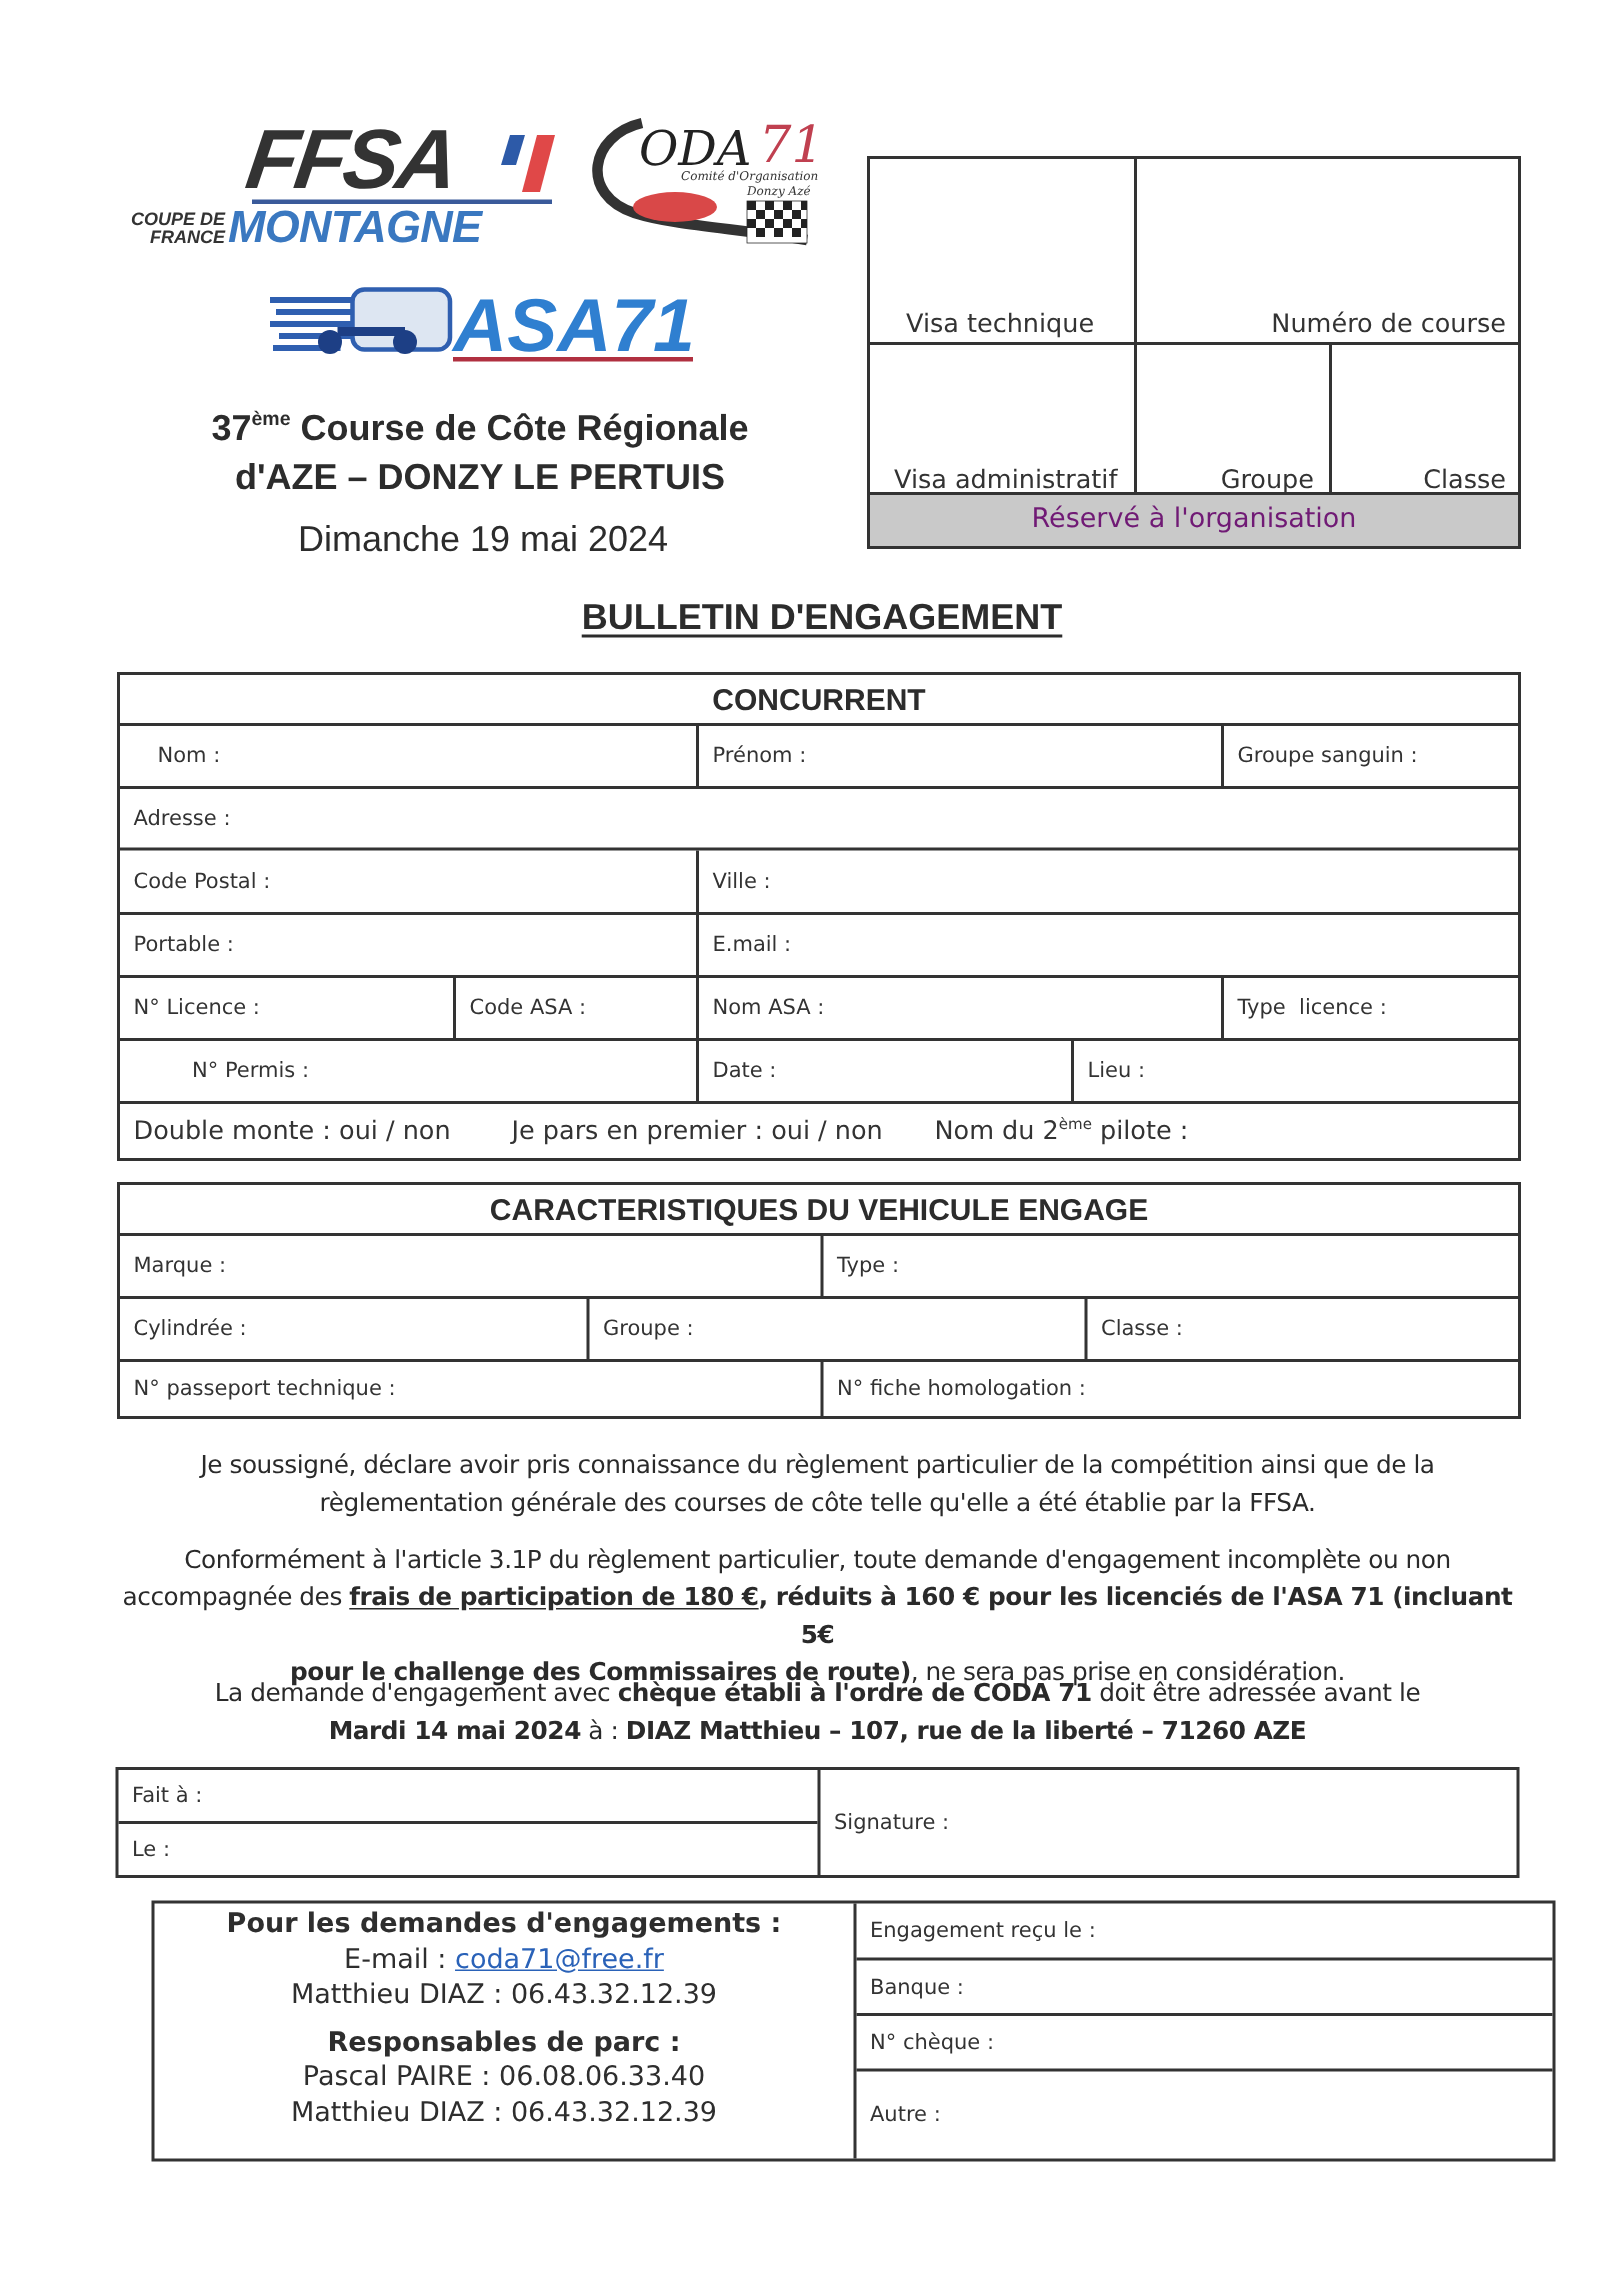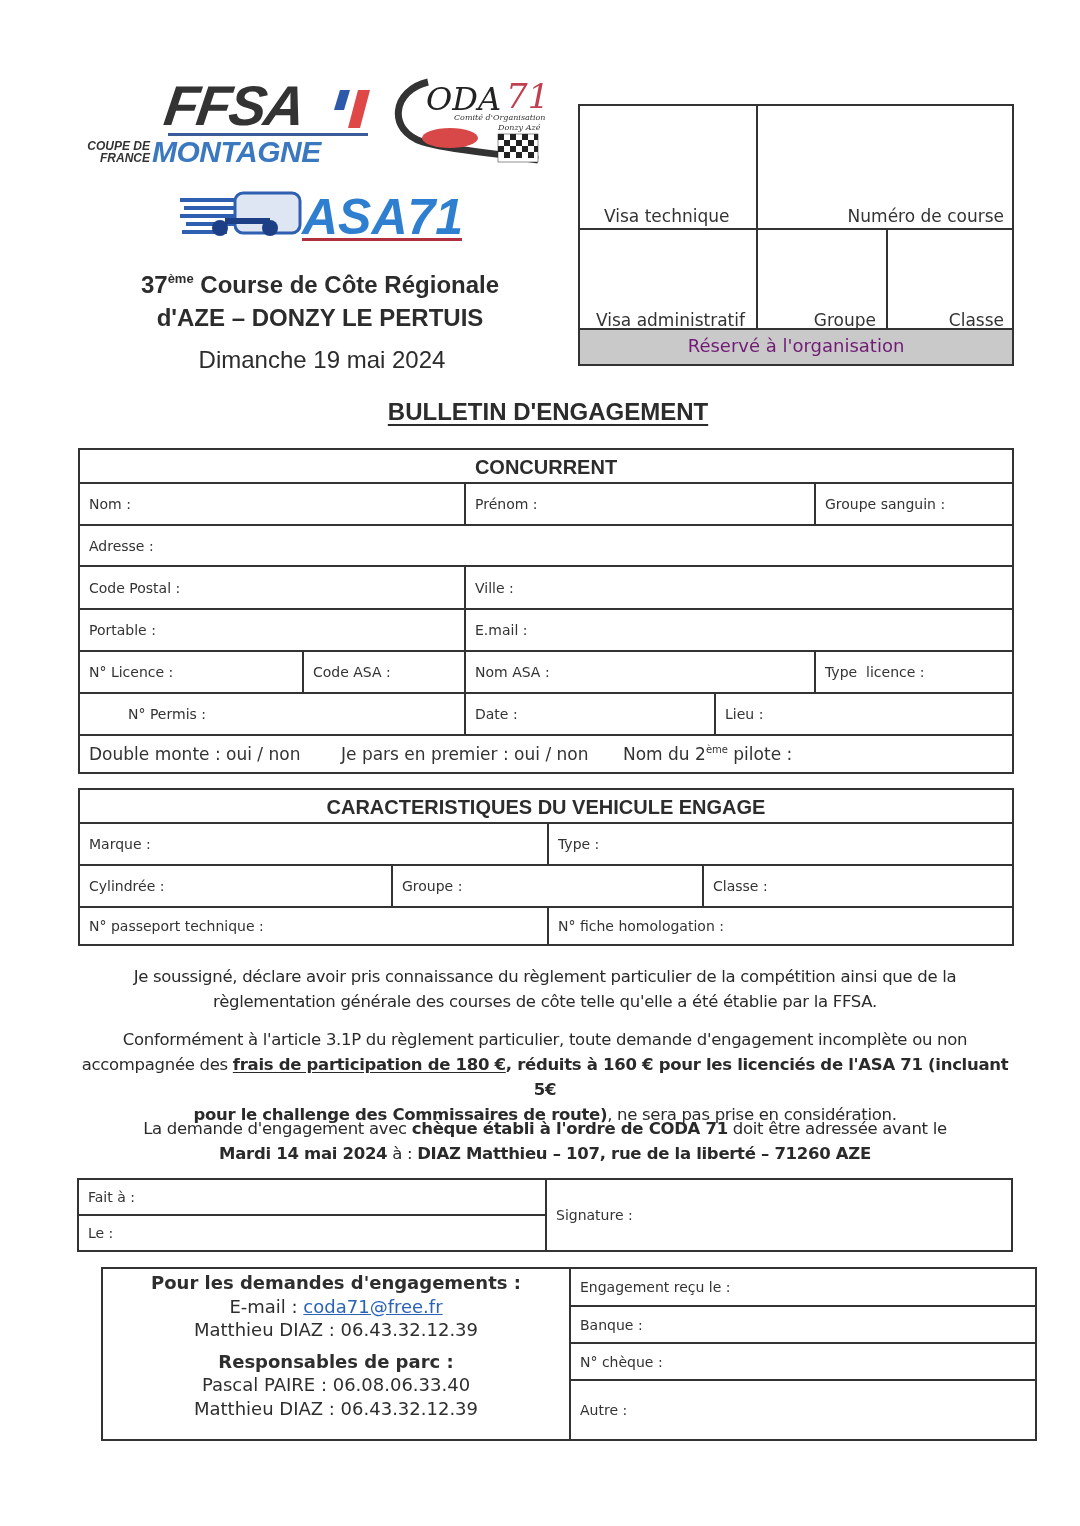--- a/index.html
+++ b/index.html
@@ -155,21 +155,21 @@
   <div class="org-cell" style="left:308px; top:124px; right:0; height:102px;">
     <span style="right:8px;">Classe</span>
   </div>
   <div class="org-grey">Réservé à l'organisation</div>
 </div>
 
 <div class="form-table" style="left:78px; top:448px; width:936px; height:326px;">
   <div class="table-head" style="height:32px; line-height:34px;">CONCURRENT</div>
 
   <div class="row" style="top:32px; height:42px;">
-    <div class="cell" style="left:0; width:408px;">
+    <div class="cell" style="left:16px; width:408px;">
         <span>Nom :</span>
       </div>
     <div class="cell divider" style="left:384px; width:350px;">
         <span>Prénom :</span>
       </div>
     <div class="cell divider" style="left:734px; right:0;">
         <span>Groupe sanguin :</span>
       </div>
   </div>
   <div class="row" style="top:74px; height:41px;">
@@ -241,21 +241,21 @@
         <span>Type :</span>
       </div>
   </div>
   <div class="row" style="top:74px; height:42px;">
     <div class="cell" style="left:0; width:311px;">
         <span>Cylindrée :</span>
       </div>
     <div class="cell divider" style="left:311px; width:311px;">
         <span>Groupe :</span>
       </div>
-    <div class="cell divider" style="left:622px; right:0;text-align:center;">
+    <div class="cell divider" style="left:643px; right:0;text-align:center;">
         <span>Classe :</span>
       </div>
   </div>
   <div class="row" style="top:116px; bottom:0;">
     <div class="cell" style="left:0; width:467px;">
         <span>N° passeport technique :</span>
       </div>
     <div class="cell divider" style="left:467px; right:0;">
         <span>N° fiche homologation :</span>
       </div>

